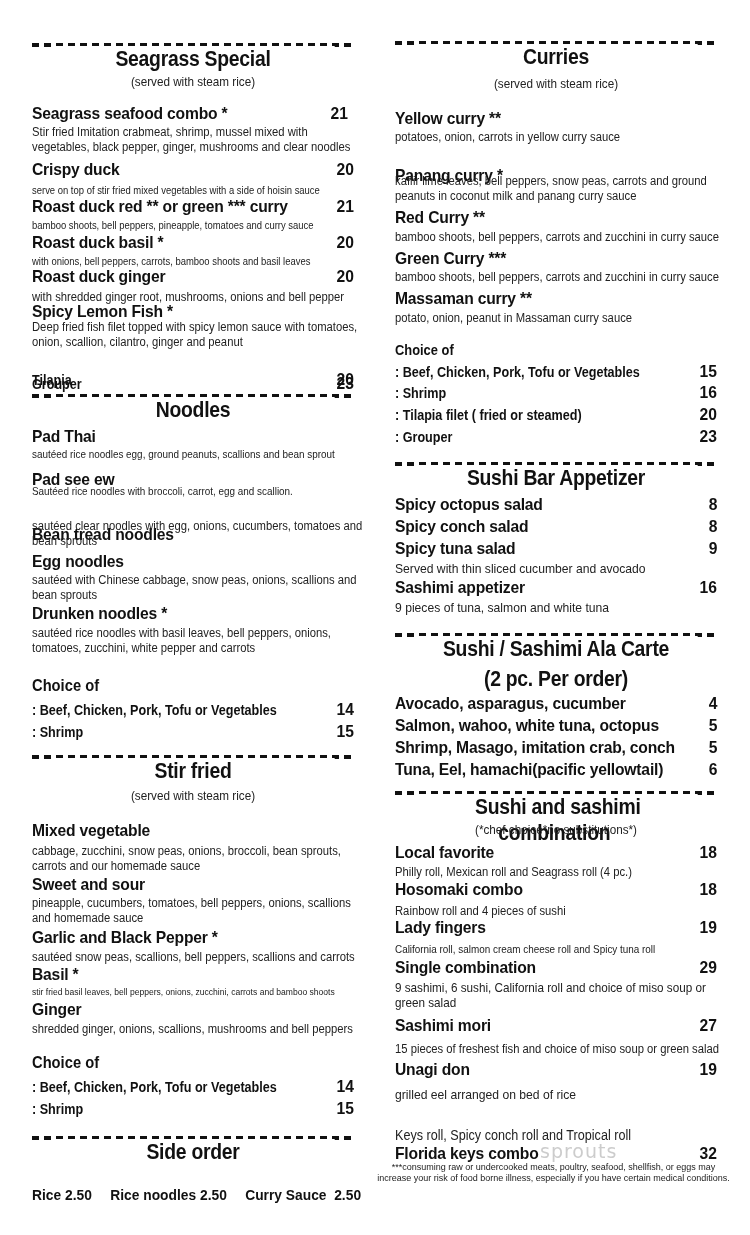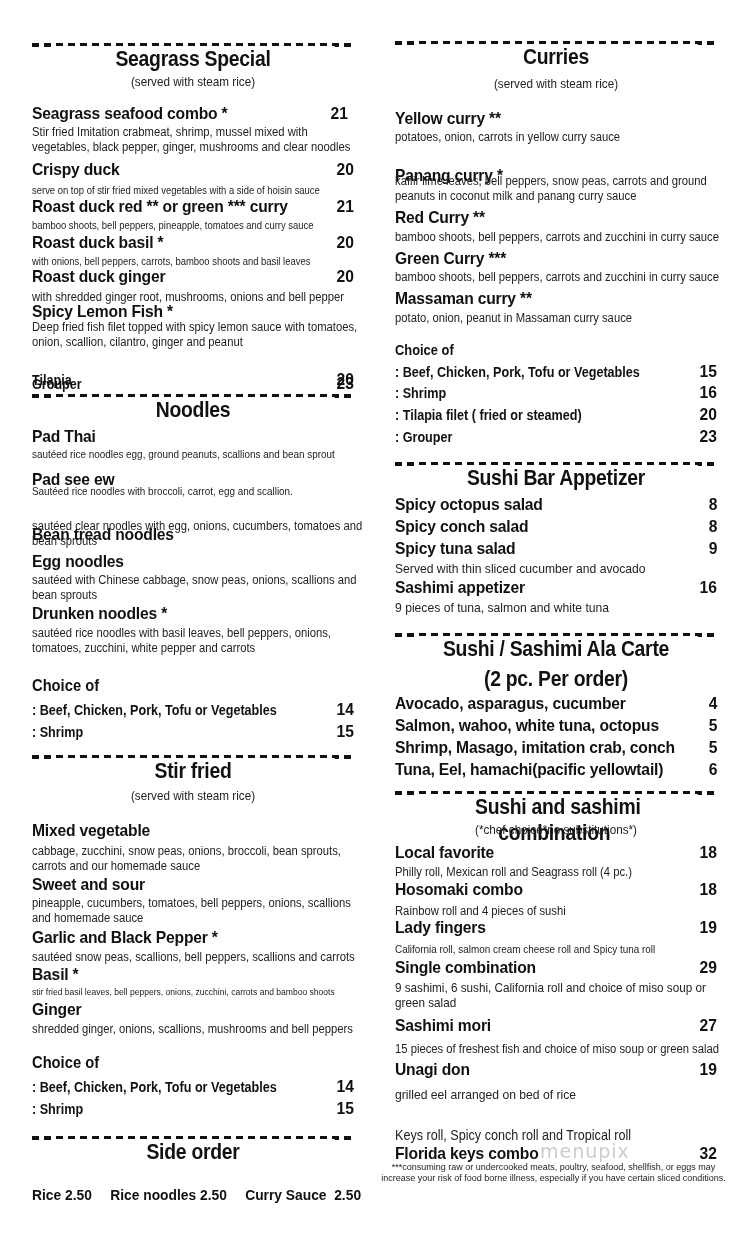--- a/index.html
+++ b/index.html
@@ -318,15 +318,15 @@
     <span class="price">19</span>
   </div>
   <div class="desc" style="top:1087px; font-size:13.5px">grilled eel arranged on bed of rice</div>
 
   <div class="row" style="top:1144px">
     <span class="name">Florida keys combo</span>
     <span class="price">32</span>
   </div>
   <div class="desc" style="top:1128px; font-size:14px">Keys roll, Spicy conch roll and Tropical roll</div>
 
-  <div class="watermark" style="top:1140px">menupix</div>
-  <div class="disclaimer" style="top:1162px">***consuming raw or undercooked meats, poultry, seafood, shellfish, or eggs may increase your risk of food borne illness, especially if you have certain sliced conditions.</div>
+  <div class="watermark" style="top:1140px">sprouts</div>
+  <div class="disclaimer" style="top:1162px">***consuming raw or undercooked meats, poultry, seafood, shellfish, or eggs may increase your risk of food borne illness, especially if you have certain medical conditions.</div>
 </div>
 
 </body></html>

